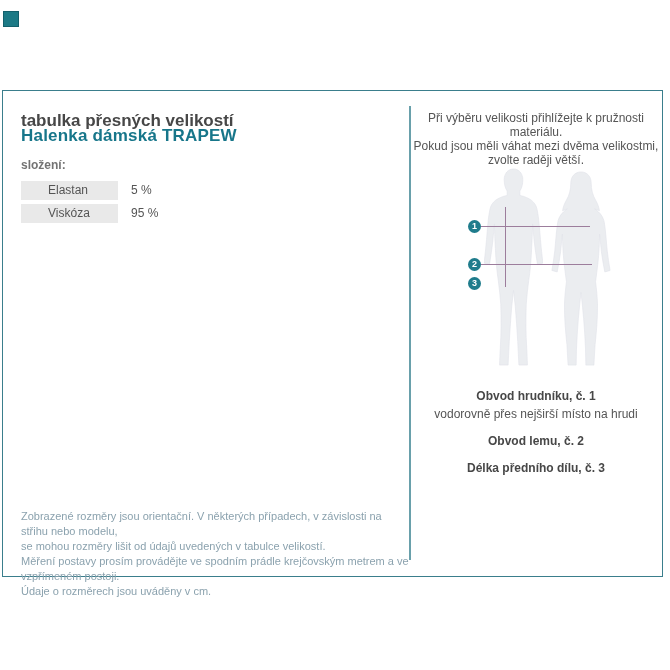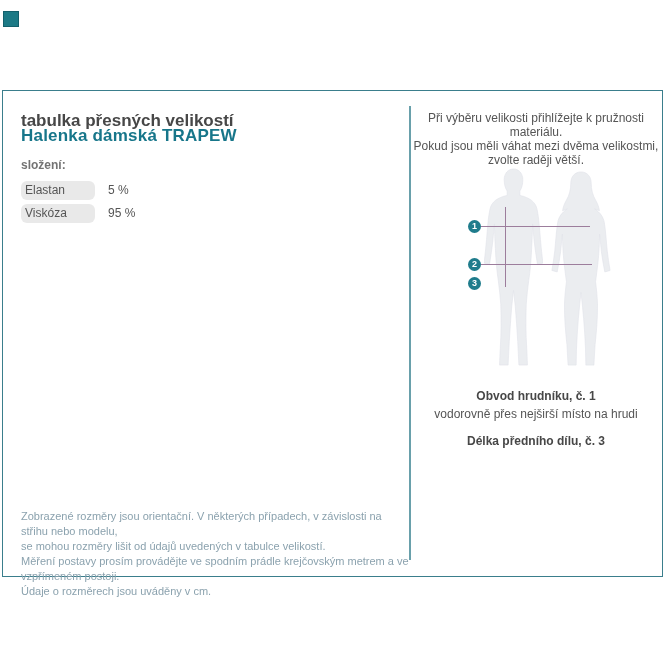--- a/index.html
+++ b/index.html
@@ -14,21 +14,21 @@
   
   .panel-box{left:2px;top:90px;width:659px;height:485px;border:1px solid #3a7e8c;background:#ffffff;}
   .divider{left:409px;top:106px;width:2px;height:454px;background:#69a0ab;}
   
   .eyebrow{left:21px;top:111px;font-size:17px;font-weight:bold;color:#474747;}
   .page-title{left:21px;top:126px;font-size:17px;font-weight:bold;color:#17768a;letter-spacing:0.2px;}
   .comp-label{left:21px;top:158px;font-size:12px;font-weight:bold;color:#737373;}
   .comp-table{left:21px;top:181px;width:250px;}
   .comp-row{display:flex;align-items:center;margin-bottom:4px;}
   .comp-cell{width:70px;height:19px;background:#e9e9e9;color:#555555;font-size:12px;
-    line-height:19px;padding-left:4px;border-radius:6px;}
+    line-height:19px;padding-left:27px;}
   .comp-value{margin-left:13px;color:#555555;font-size:12px;line-height:19px;}
   .disclaimer{left:21px;top:509px;width:390px;font-size:11px;line-height:15px;color:#8ba2ae;}
   
   .intro{left:411px;top:111px;width:250px;text-align:center;font-size:12px;line-height:14px;color:#555555;}
   .silhouette{fill:#ebedf0;stroke:#e0e2e8;stroke-width:0.6;}
   .fig-left{left:484px;top:167px;}
   .fig-right{left:550px;top:170px;}
   .mline{background:#9c7d9c;}
   .hline1{left:481px;top:226px;width:109px;height:1px;}
   .hline2{left:481px;top:264px;width:111px;height:1px;}
@@ -110,14 +110,15 @@
 <div class="abs mline hline2"></div>
 <div class="abs mline vline"></div>
 
 <div class="abs marker m1">1</div>
 <div class="abs marker m2">2</div>
 <div class="abs marker m3">3</div>
 
 <div class="abs measures">
   <div class="measure-label">Obvod hrudníku, č. 1</div>
   <div class="measure-sub">vodorovně přes nejširší místo na hrudi</div>
+  <div class="measure-label gap">Obvod lemu, č. 2</div>
   <div class="measure-label gap">Délka předního dílu, č. 3</div>
 </div>
 
 </body></html>

